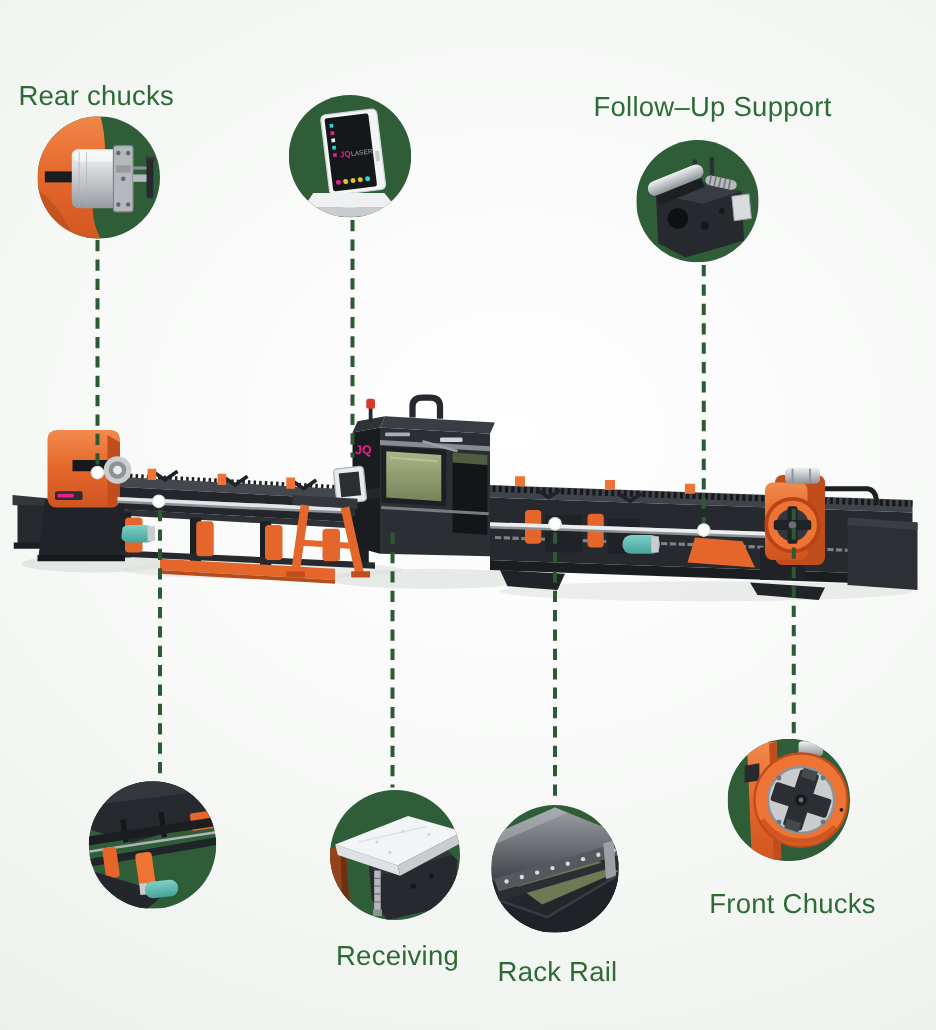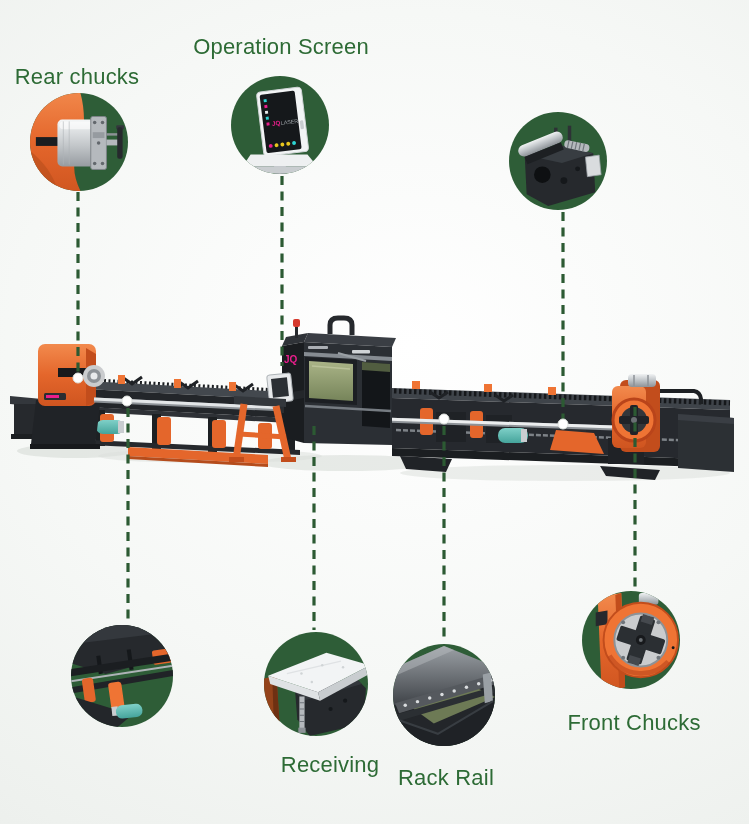--- a/index.html
+++ b/index.html
@@ -427,18 +427,18 @@
     <circle cx="60" cy="50" r="2" fill="#6a6f73"></circle>
     <circle cx="42" cy="32" r="2" fill="#6f757b"></circle>
         <circle cx="78" cy="32" r="2" fill="#6f757b"></circle>
     <circle cx="42" cy="68" r="2" fill="#6f757b"></circle>
         <circle cx="78" cy="68" r="2" fill="#6f757b"></circle>
     <circle cx="93" cy="58" r="1.5" fill="#15181b"></circle>
   </g>
 </svg>
 
 <div class="callout-label" style="left:77px;  top:64px">Rear chucks</div>
-<div class="callout-label" style="left:281px; top:34px">Operation Screen</div>
-<div class="callout-label" style="left:330px; top:752px">Receiving</div>
+<div class="callout-label" style="left:570px; top:73px">Follow–Up Support</div>
+<div class="callout-label" style="left:318px; top:752px">Receiving</div>
 <div class="callout-label" style="left:446px; top:765px">Rack Rail</div>
 <div class="callout-label" style="left:634px; top:710px">Front Chucks</div>
 
 </div>
 
 </body></html>

